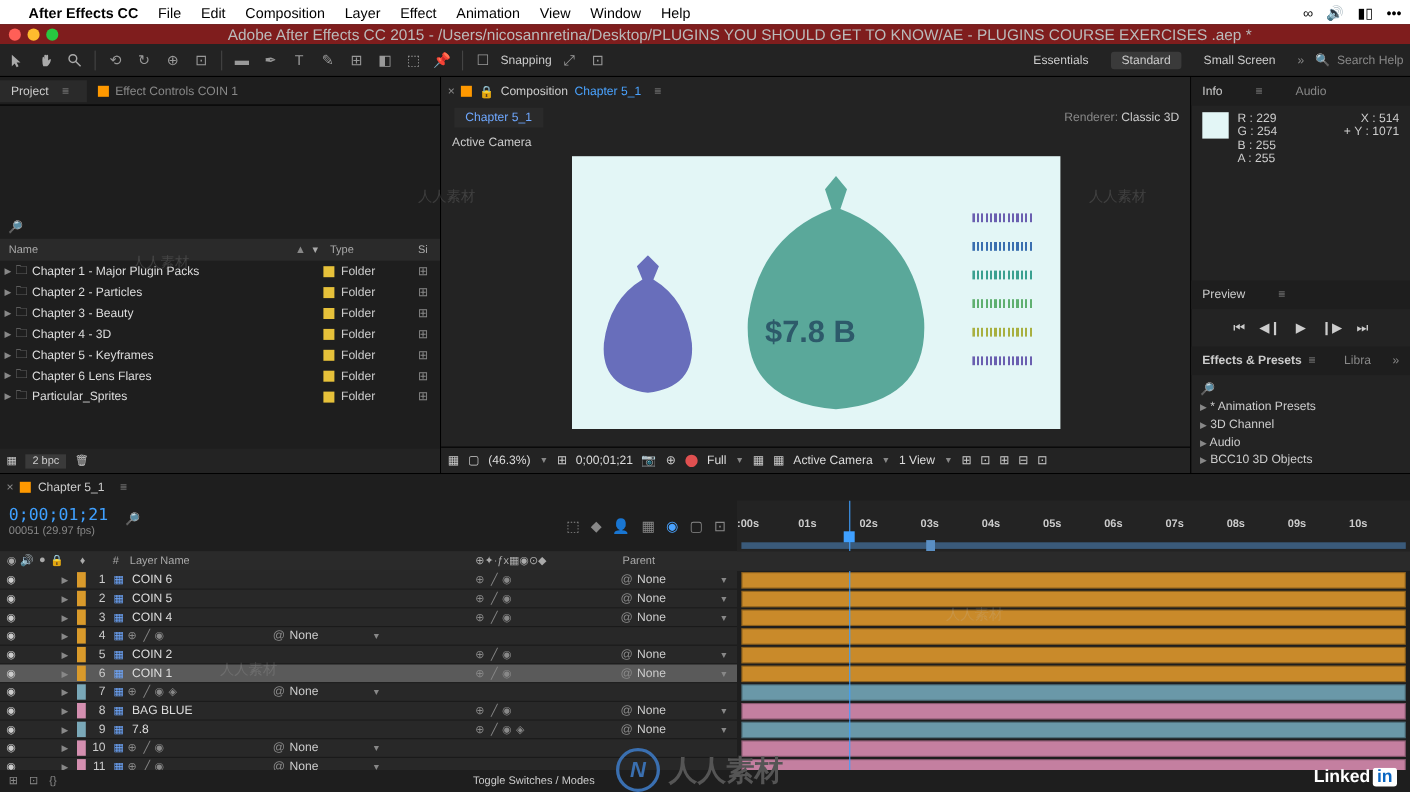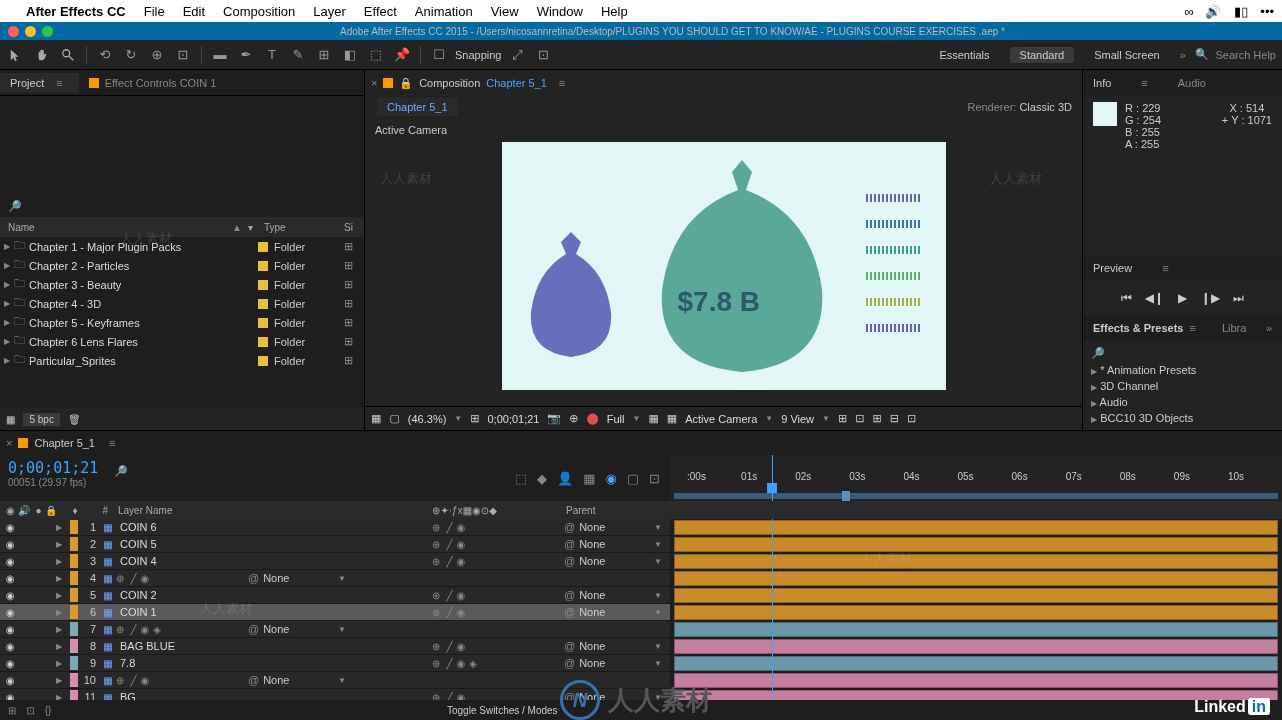--- a/index.html
+++ b/index.html
@@ -1,35 +1,35 @@
 <!DOCTYPE html>
 <html><head>
 <meta charset="utf-8">
 <style>
 * { margin: 0; padding: 0; box-sizing: border-box; font-family: -apple-system, "Helvetica Neue", Arial, sans-serif; }
 body { background: #1a1a1a; color: #ccc; font-size: 11px; width: 1282px; height: 720px; overflow: hidden; position: relative; }
 .mac-menubar { background: #fff; color: #000; height: 22px; display: flex; align-items: center; padding: 0 8px; gap: 18px; font-size: 13px; }
 .mac-menubar .apple { font-size: 14px; }
 .mac-menubar .app { font-weight: 600; }
 .mac-right { margin-left: auto; display: flex; gap: 12px; align-items: center; }
-.titlebar { background: #0369a1; color: #ccc; height: 18px; display: flex; align-items: center; font-size: 10px; padding-left: 8px; }
+.titlebar { background: #7f1d1d; color: #ccc; height: 18px; display: flex; align-items: center; font-size: 14px; padding-left: 8px; }
 .traffic { display: flex; gap: 6px; margin-right: 10px; }
 .traffic span { width: 11px; height: 11px; border-radius: 50%; display: inline-block; }
 .tl-red { background: #ff5f57; } .tl-yel { background: #febc2e; } .tl-grn { background: #28c840; }
 .titlebar .title { flex: 1; text-align: center; color: #bbb; }
 .toolbar { background: #232323; height: 30px; display: flex; align-items: center; padding: 0 6px; gap: 6px; border-bottom: 1px solid #000; }
 .tbicon { width: 20px; height: 20px; display: flex; align-items: center; justify-content: center; color: #999; font-size: 13px; }
 .tbicon svg { width: 14px; height: 14px; fill: #aaa; }
 .tbsep { width: 1px; height: 18px; background: #444; margin: 0 2px; }
 .toolbar .right { margin-left: auto; display: flex; align-items: center; gap: 10px; }
 .ws-tab { padding: 2px 10px; color: #ccc; font-size: 11px; }
 .ws-tab.active { background: #3a3a3a; border-radius: 3px; }
 .search { display: flex; align-items: center; gap: 6px; color: #888; }
 .main { display: flex; height: 360px; }
-.left-col { width: 365px; display: flex; flex-direction: column; background: #1e1e1e; border-right: 1px solid #000; }
+.left-col { width: 401px; display: flex; flex-direction: column; background: #1e1e1e; border-right: 1px solid #000; }
 .panel-tabs { height: 26px; display: flex; align-items: center; background: #1e1e1e; border-bottom: 1px solid #000; }
 .ptab { padding: 4px 10px; display: flex; align-items: center; gap: 6px; font-size: 11px; }
 .ptab.active { background: #2a2a2a; }
 .sq-orange { width: 10px; height: 10px; background: #f90; display: inline-block; }
 .panel-menu { color: #888; padding: 0 6px; }
 .project-body { flex: 1; display: flex; flex-direction: column; }
 .proj-search { padding: 4px 8px; }
 .proj-search .sicon { color: #888; }
 .proj-header { display: flex; background: #2a2a2a; height: 20px; align-items: center; font-size: 10px; color: #aaa; }
 .ph-name { flex: 1; padding-left: 8px; display:flex; align-items:center; justify-content:space-between;}
@@ -63,38 +63,38 @@
 .bars .b { width: 56px; height: 8px; }
 .comp-footer { height: 24px; background: #232323; display: flex; align-items: center; gap: 8px; padding: 0 6px; font-size: 11px; color: #ddd; border-top: 1px solid #000; }
 .cfi { color: #ccc; }
 .dd { font-size: 8px; color: #888; }
 .right-col { width: 200px; display: flex; flex-direction: column; background: #232323; border-left: 1px solid #000; }
 .rpanel-tab { height: 26px; display: flex; align-items: center; padding: 0 10px; gap: 24px; background: #1e1e1e; font-size: 11px; }
 .rpanel-tab .t { color: #ccc; }
 .info-body { padding: 6px 10px; font-size: 11px; color: #ccc; height: 80px; display: flex; }
 .info-swatch { width: 24px; height: 24px; background: #e3f6f6; margin-right: 8px; flex-shrink: 0; }
 .info-rgb { flex: 1; }
-.info-xy { text-align: center; margin-left: 44px; }
+.info-xy { text-align: right; margin-left: 44px; }
 .preview-body { display: flex; justify-content: center; gap: 14px; padding: 10px 0; }
 .pbtn { width: 14px; height: 14px; display:flex; align-items:center; justify-content:center; color:#ccc; font-size:12px;}
 .effects-body { padding: 4px 8px; }
 .effects-search { color: #888; padding: 2px 0; }
 .eff-item { padding: 2px 0; color: #ccc; font-size: 11px; }
 .eff-item .ar { color: #888; font-size: 8px; }
 .timeline { height: 290px; background: #1e1e1e; display: flex; flex-direction: column; border-top: 1px solid #000; }
 .tl-tabs { height: 24px; display: flex; align-items: center; padding: 0 6px; background: #1e1e1e; }
 .tl-head { height: 46px; display: flex; }
 .tl-headL { width: 670px; display: flex; }
 .tl-time { padding: 4px 8px; }
 .tl-tc { color: #3fa0ff; font-size: 15px; font-family: monospace; }
 .tl-frames { color: #888; font-size: 10px; }
 .tl-search { flex: 1; padding: 10px 8px; color: #888; }
 .tl-icons { display: flex; align-items: center; gap: 10px; padding-right: 10px; color: #888; font-size: 13px; }
 .tl-headR { flex: 1; position: relative; background: #232323; overflow:hidden;}
-.ruler { position: absolute; top: 16px; left: 17px; right: 0; height: 20px; display: flex; font-size: 10px; color: #ccc; }
+.ruler { position: absolute; top: 16px; left: 0; right: 0; height: 20px; display: flex; font-size: 10px; color: #ccc; font-weight: bold; }
 .ruler .tick { width: 57px; }
 .playhead-line { position: absolute; left: 102px; top: 0; bottom: 0; width: 1px; background: #3fa0ff; z-index: 5; }
 .playhead-top { position: absolute; left: 97px; top: 28px; width: 10px; height: 10px; background: #3fa0ff; }
 .workarea { position: absolute; left: 4px; top: 38px; right: 4px; height: 6px; background: #3a5a7a; }
 .wa-end { position:absolute; left:172px; top:36px; width:8px; height:10px; background:#5a8fc4;}
 .tl-colhead { height: 18px; display: flex; background: #2a2a2a; font-size: 10px; color: #aaa; }
 .tlch-l { width: 670px; display: flex; align-items: center; }
 .ch-a { width: 60px; display: flex; justify-content: space-around; padding-left:4px;}
 .ch-b { width: 30px; text-align:center;}
 .ch-lname { flex: 1; padding-left: 6px; }
@@ -113,21 +113,21 @@
 .idx { width: 22px; text-align: right; padding-right: 4px; color: #ccc; }
 .lico { width: 16px; color: #6fa8ff; font-size: 10px; text-align:center;}
 .lname { flex: 1; color: #ddd; padding-left: 4px; }
 .switches { width: 128px; display: flex; gap: 2px; color: #888; font-size: 10px; }
 .parent { width: 110px; display: flex; align-items: center; gap: 4px; padding-left: 4px; color: #ccc; }
 .parent .spiral { color: #888; }
 .parent .dd2 { margin-left: auto; padding-right: 8px; font-size: 8px; color: #888; }
 .tlrowR { flex: 1; position: relative; }
 .bar-lyr { position: absolute; top: 1px; height: 15px; border: 1px solid rgba(0,0,0,.3); }
 .tl-foot { height: 20px; background: #1e1e1e; display: flex; align-items: center; padding: 0 8px; gap: 10px; font-size: 10px; color: #888; }
-.tl-foot .center { position: absolute; left: 430px; color: #ccc; margin-left: 17px; }
+.tl-foot .center { position: absolute; left: 430px; color: #ccc; }
 .watermark { position: absolute; color: rgba(200,200,200,.18); font-size: 13px; pointer-events: none; }
 .linkedin { position: absolute; right: 12px; bottom: 4px; color: #fff; font-size: 16px; font-weight: 600; }
 .linkedin .in { background: #fff; color: #0a66c2; padding: 0 4px; border-radius: 3px; margin-left: 2px; font-weight: 700; }
 .rsc-logo { position:absolute; left:560px; bottom:0; display:flex; align-items:center; gap:8px;}
 .rsc-logo .circ { width:40px; height:40px; border:3px solid #3a6fb0; border-radius:50%; display:flex; align-items:center; justify-content:center; color:#3a6fb0; font-size:20px; font-weight:700; font-style:italic;}
 .rsc-logo .txt { color:#555; font-size:26px; font-weight:600;}
 .lbtab { display:flex; align-items:center; padding:0 10px; height:26px; background:#1e1e1e; font-size:11px;}
 .lbtab .t1 { color:#ccc;font-weight:bold;}
 .lbtab .t2 { color:#888; margin-left:20px;}
 .lbtab .chev { margin-left:auto; color:#888;}
@@ -290,21 +290,21 @@
             <span class="arrow">▶</span>
             <span class="fld">🗀</span>
             <span class="nm">Particular_Sprites</span>
             <span class="tico"></span>
             <span class="ty">Folder</span>
             <span style="width:20px;color:#888">⊞</span>
           </div>
         </div>
       <div class="proj-footer">
         <span>▦</span>
-        <span style="background:#3a3a3a;padding:1px 6px">5 bpc</span>
+        <span style="background:#3a3a3a;padding:1px 6px">2 bpc</span>
         <span>🗑</span>
       </div>
     </div>
   </div>
 
   <div class="comp-col">
     <div class="comp-tabs">
       <span class="x">×</span>
       <span class="sq-orange" style="width:10px;height:10px;background:#f90;display:inline-block"></span>
       <span class="lock">🔒</span>
@@ -348,21 +348,21 @@
       <span>0;00;01;21</span>
       <span class="cfi">📷</span>
       <span class="cfi">⊕</span>
       <span class="cfi" style="color:#e05050">⬤</span>
       <span>Full</span>
         <span class="dd">▼</span>
       <span class="cfi">▦</span>
       <span class="cfi">▦</span>
       <span>Active Camera</span>
         <span class="dd">▼</span>
-      <span>9 View</span>
+      <span>1 View</span>
         <span class="dd">▼</span>
       <span class="cfi">⊞</span>
       <span class="cfi">⊡</span>
       <span class="cfi">⊞</span>
       <span class="cfi">⊟</span>
       <span class="cfi">⊡</span>
     </div>
   </div>
 
   <div class="right-col">
@@ -786,21 +786,20 @@
       </div>
       <div class="tlrow">
         <div class="tlrowL">
           <span class="vis">◉</span>
           <span class="solo"></span>
           <span class="lck"></span>
           <span class="exp">▶</span>
           <span class="clr" style="background:#d48fb0"></span>
           <span class="idx">11</span>
           <span class="lico">▦</span>
-          <span class="lname">BG</span>
           <div class="switches">
             <span>⊕</span>
             <span></span>
             <span></span>
             <span>╱</span>
             <span></span>
             <span>◉</span>
             <span></span>
             <span></span>
           </div>

